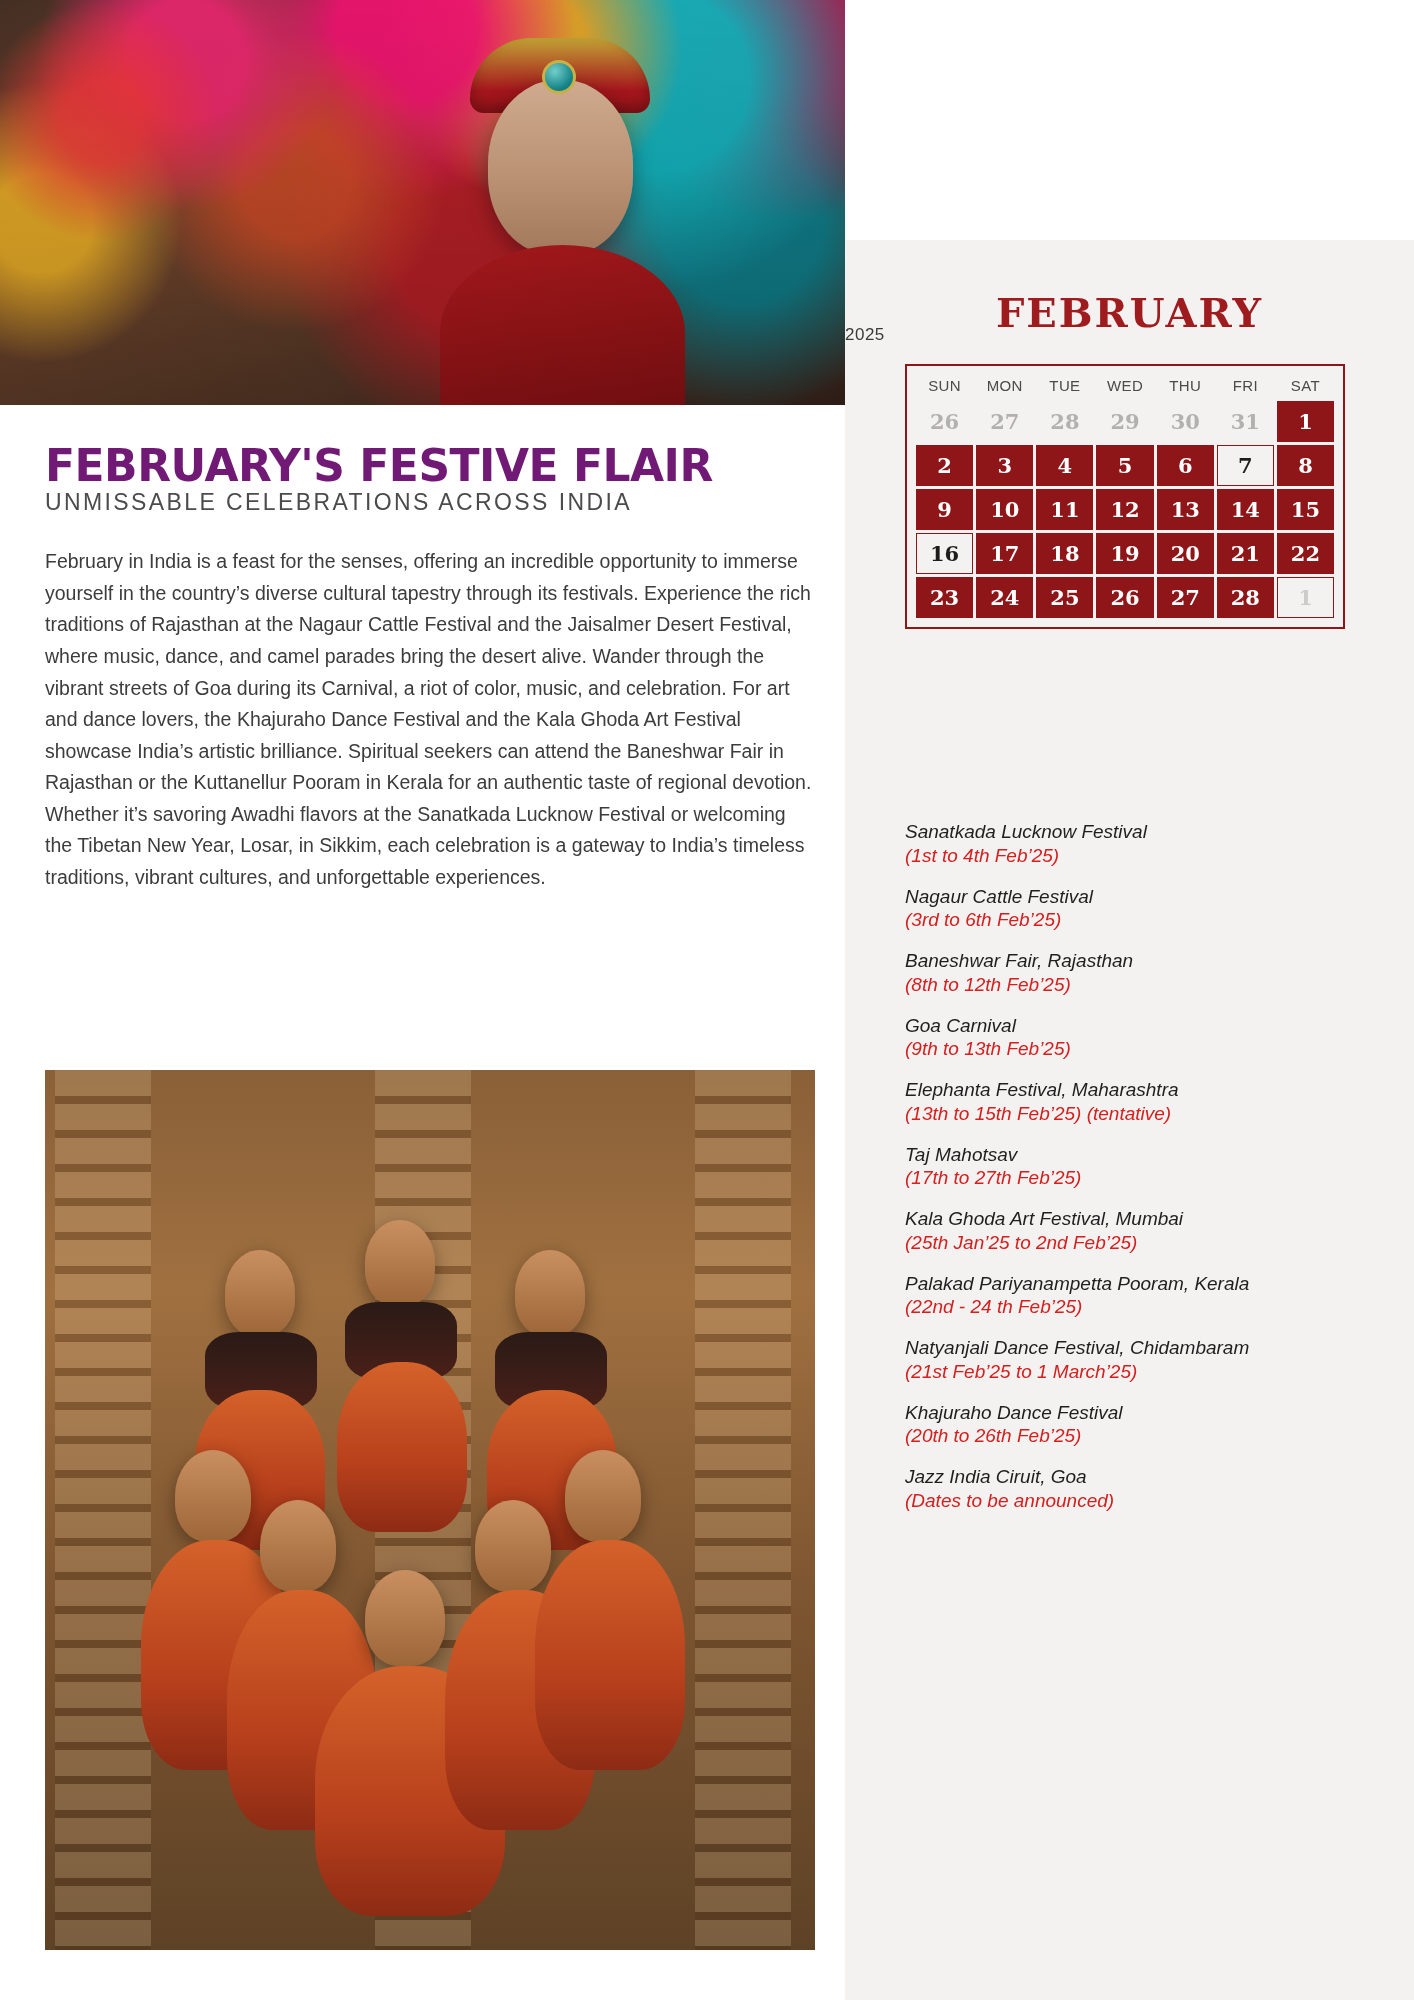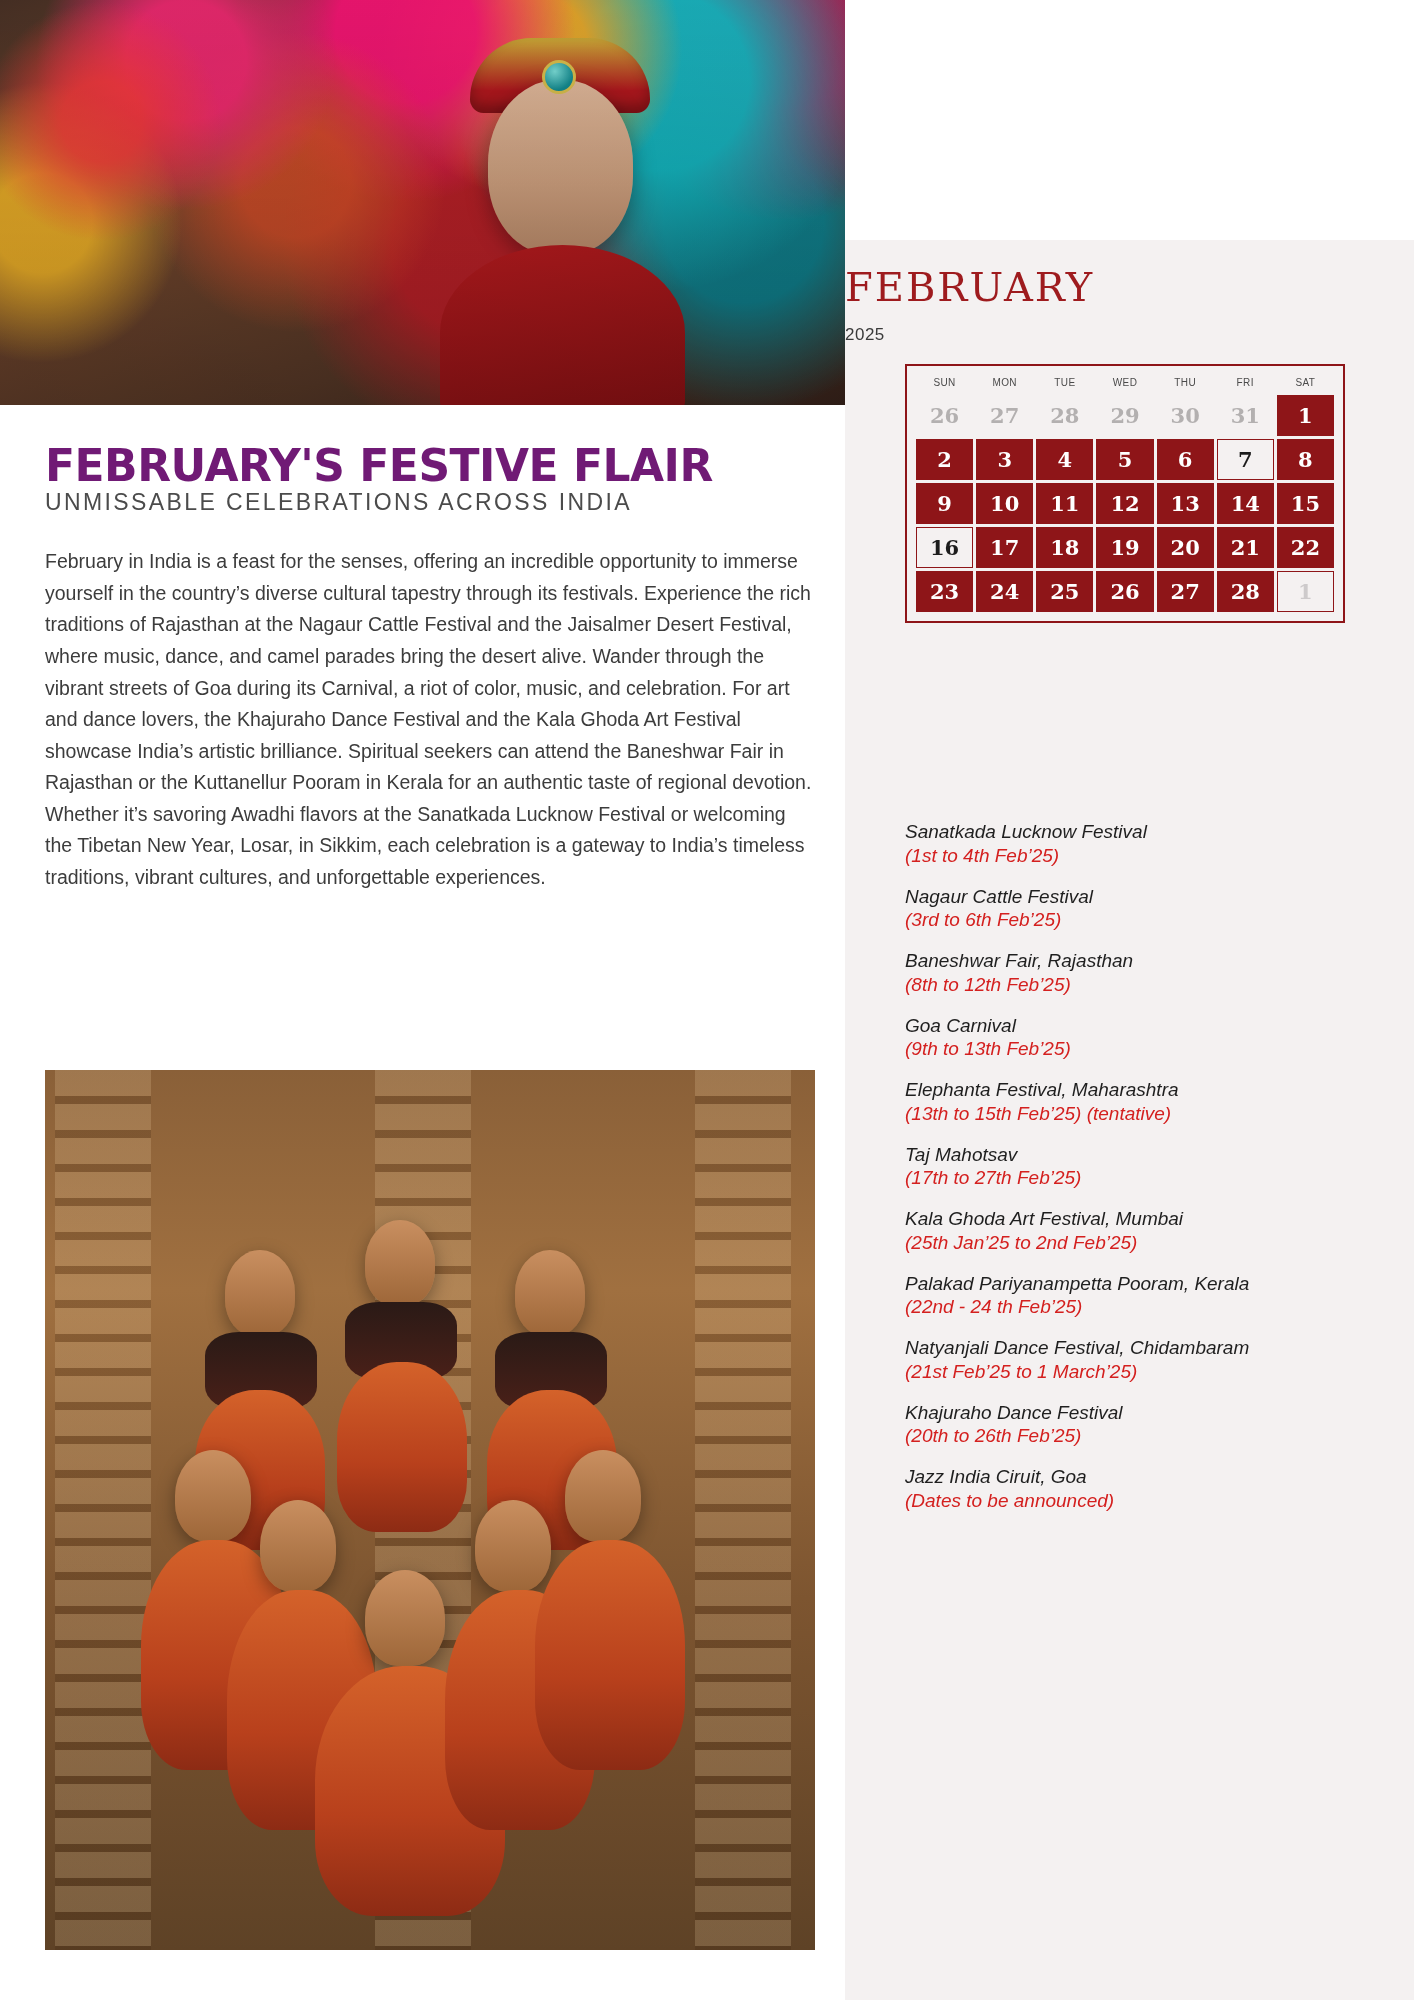--- a/index.html
+++ b/index.html
@@ -175,25 +175,25 @@
   .bodice {
     position: absolute;
     border-radius: 30%;
     background: linear-gradient(180deg, #2a1a16, #4a2018);
   }
 
   
   .cal-month {
     position: absolute;
     left: 845px;
-    top: 264px;
+    top: 289px;
     width: 569px;
-    text-align: left;
+    text-align: center;
     font-family: "DejaVu Serif", serif;
-    font-weight: normal;
+    font-weight: bold;
     font-size: 40px;
     letter-spacing: 2px;
     color: #9e1b1e;
   }
   .cal-year {
     position: absolute;
     left: 845px;
     top: 325px;
     width: 648px;
     font-size: 17px;
@@ -208,21 +208,21 @@
     border: 2px solid #8e1518;
     padding: 8px 6px 6px 6px;
     background: #f4f1f1;
   }
   table.cal {
     border-collapse: separate;
     border-spacing: 3px;
     width: 100%;
   }
   table.cal th {
-    font-size: 10px;
+    font-size: 15px;
     font-weight: 500;
     color: #4a4a4a;
     padding-bottom: 4px;
     letter-spacing: 0.4px;
     text-align: center;
   }
   table.cal td {
     width: 58px;
     height: 41px;
     text-align: center;

